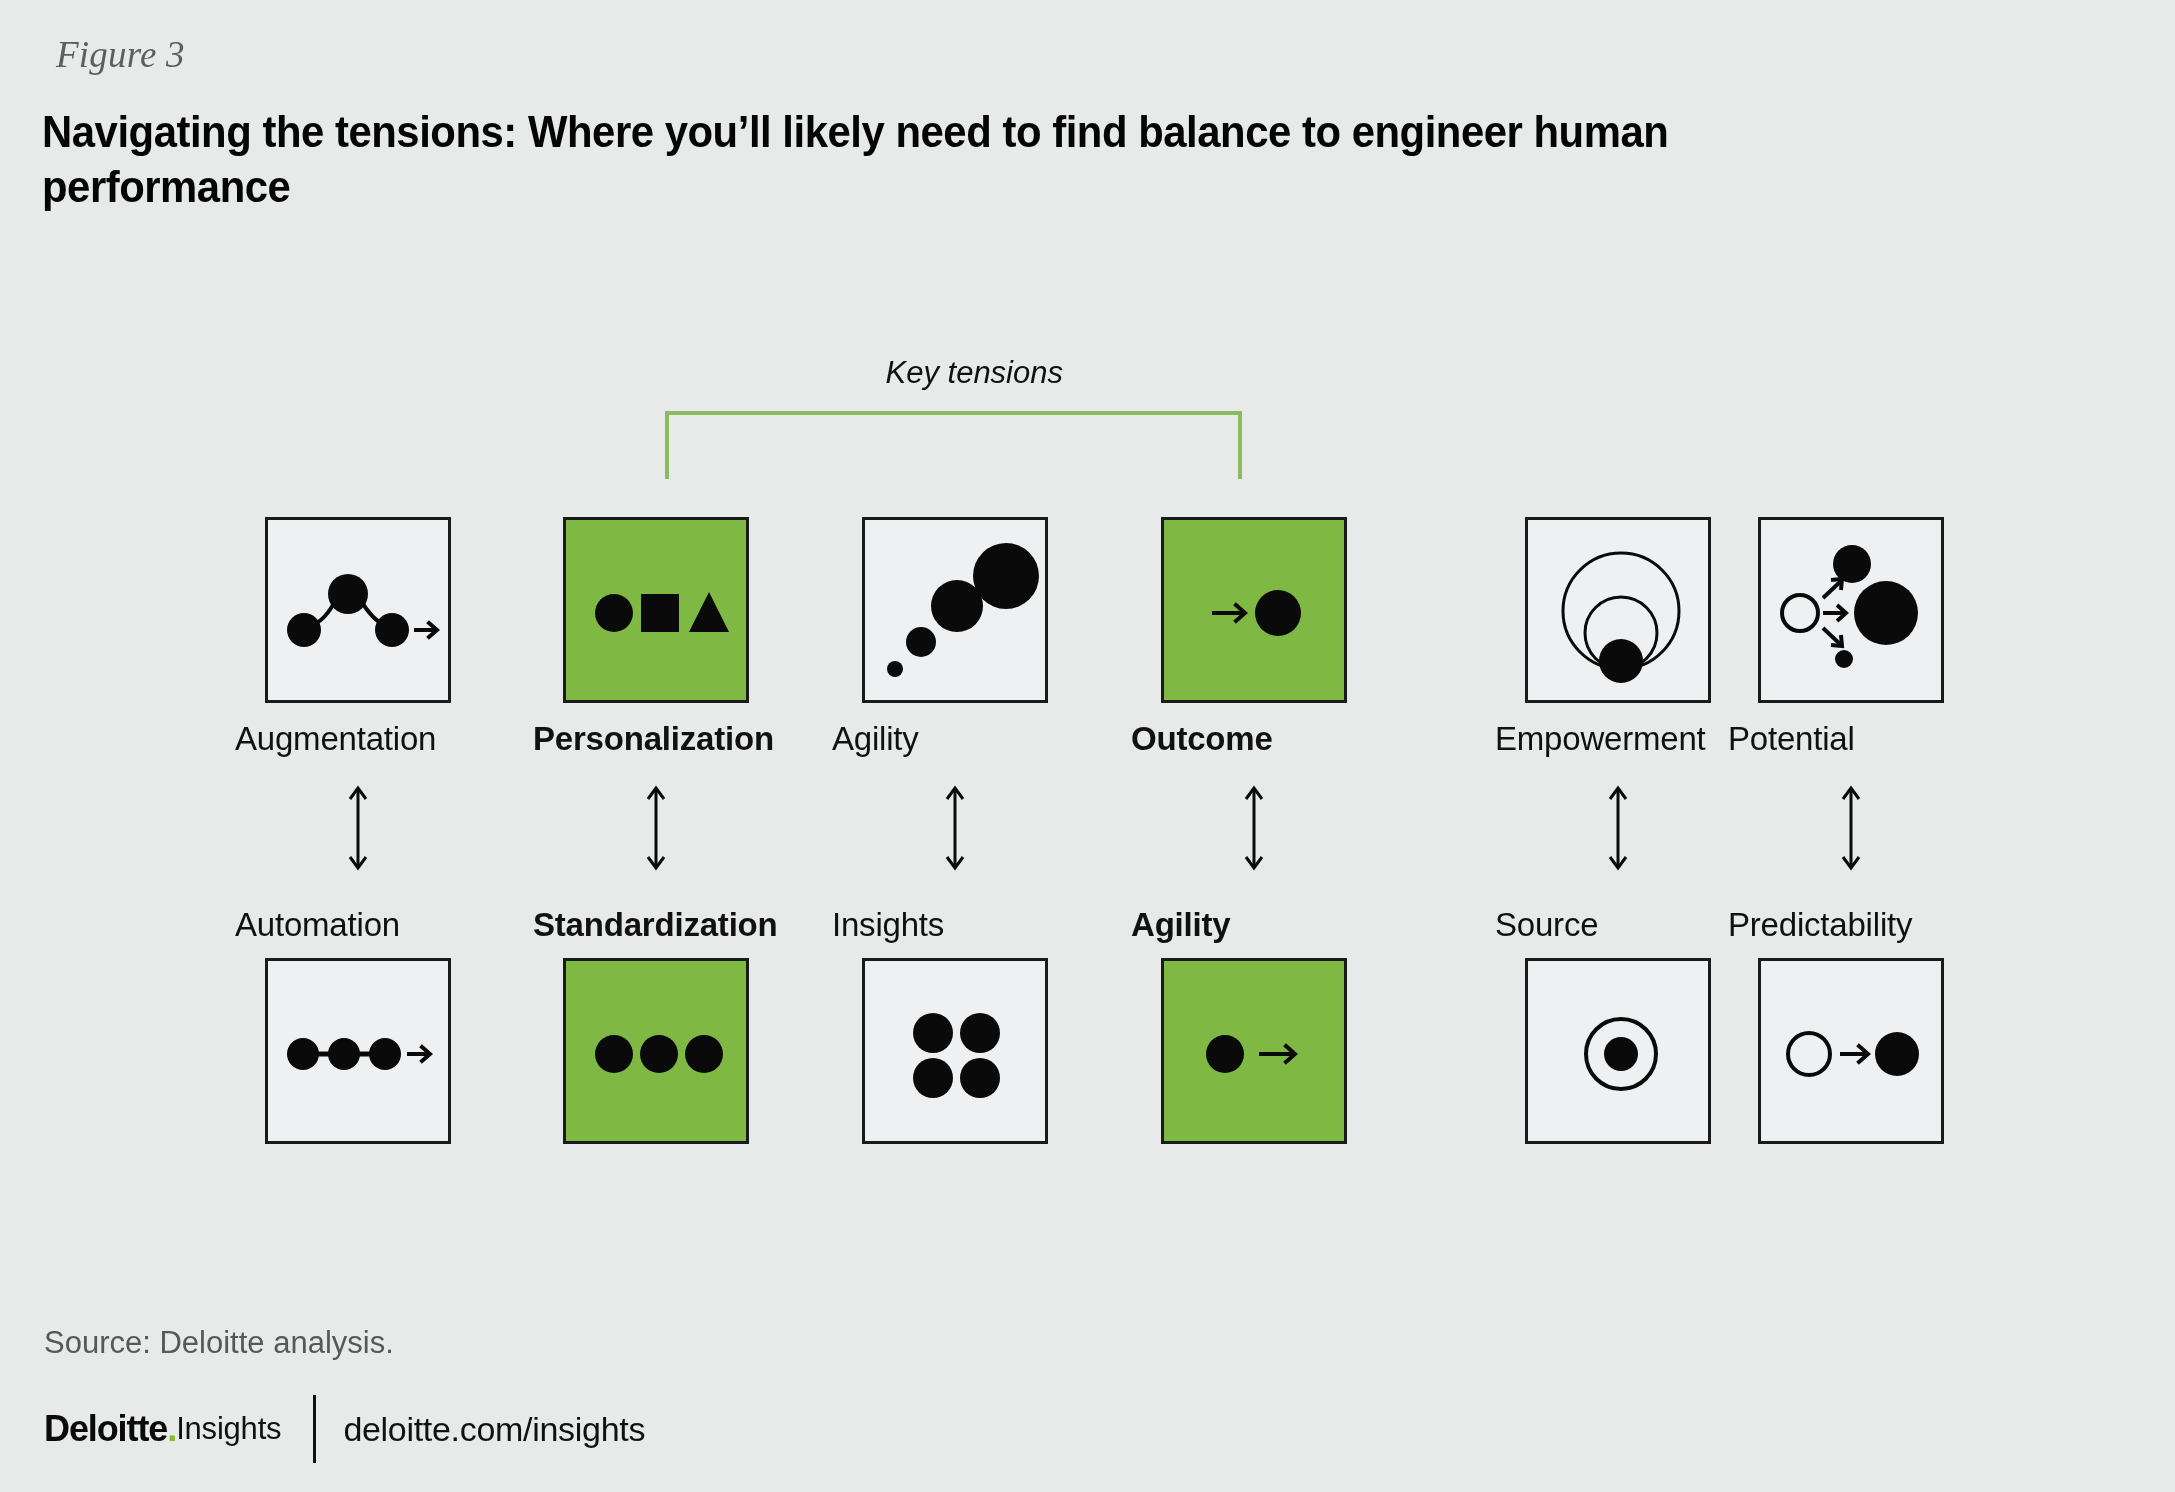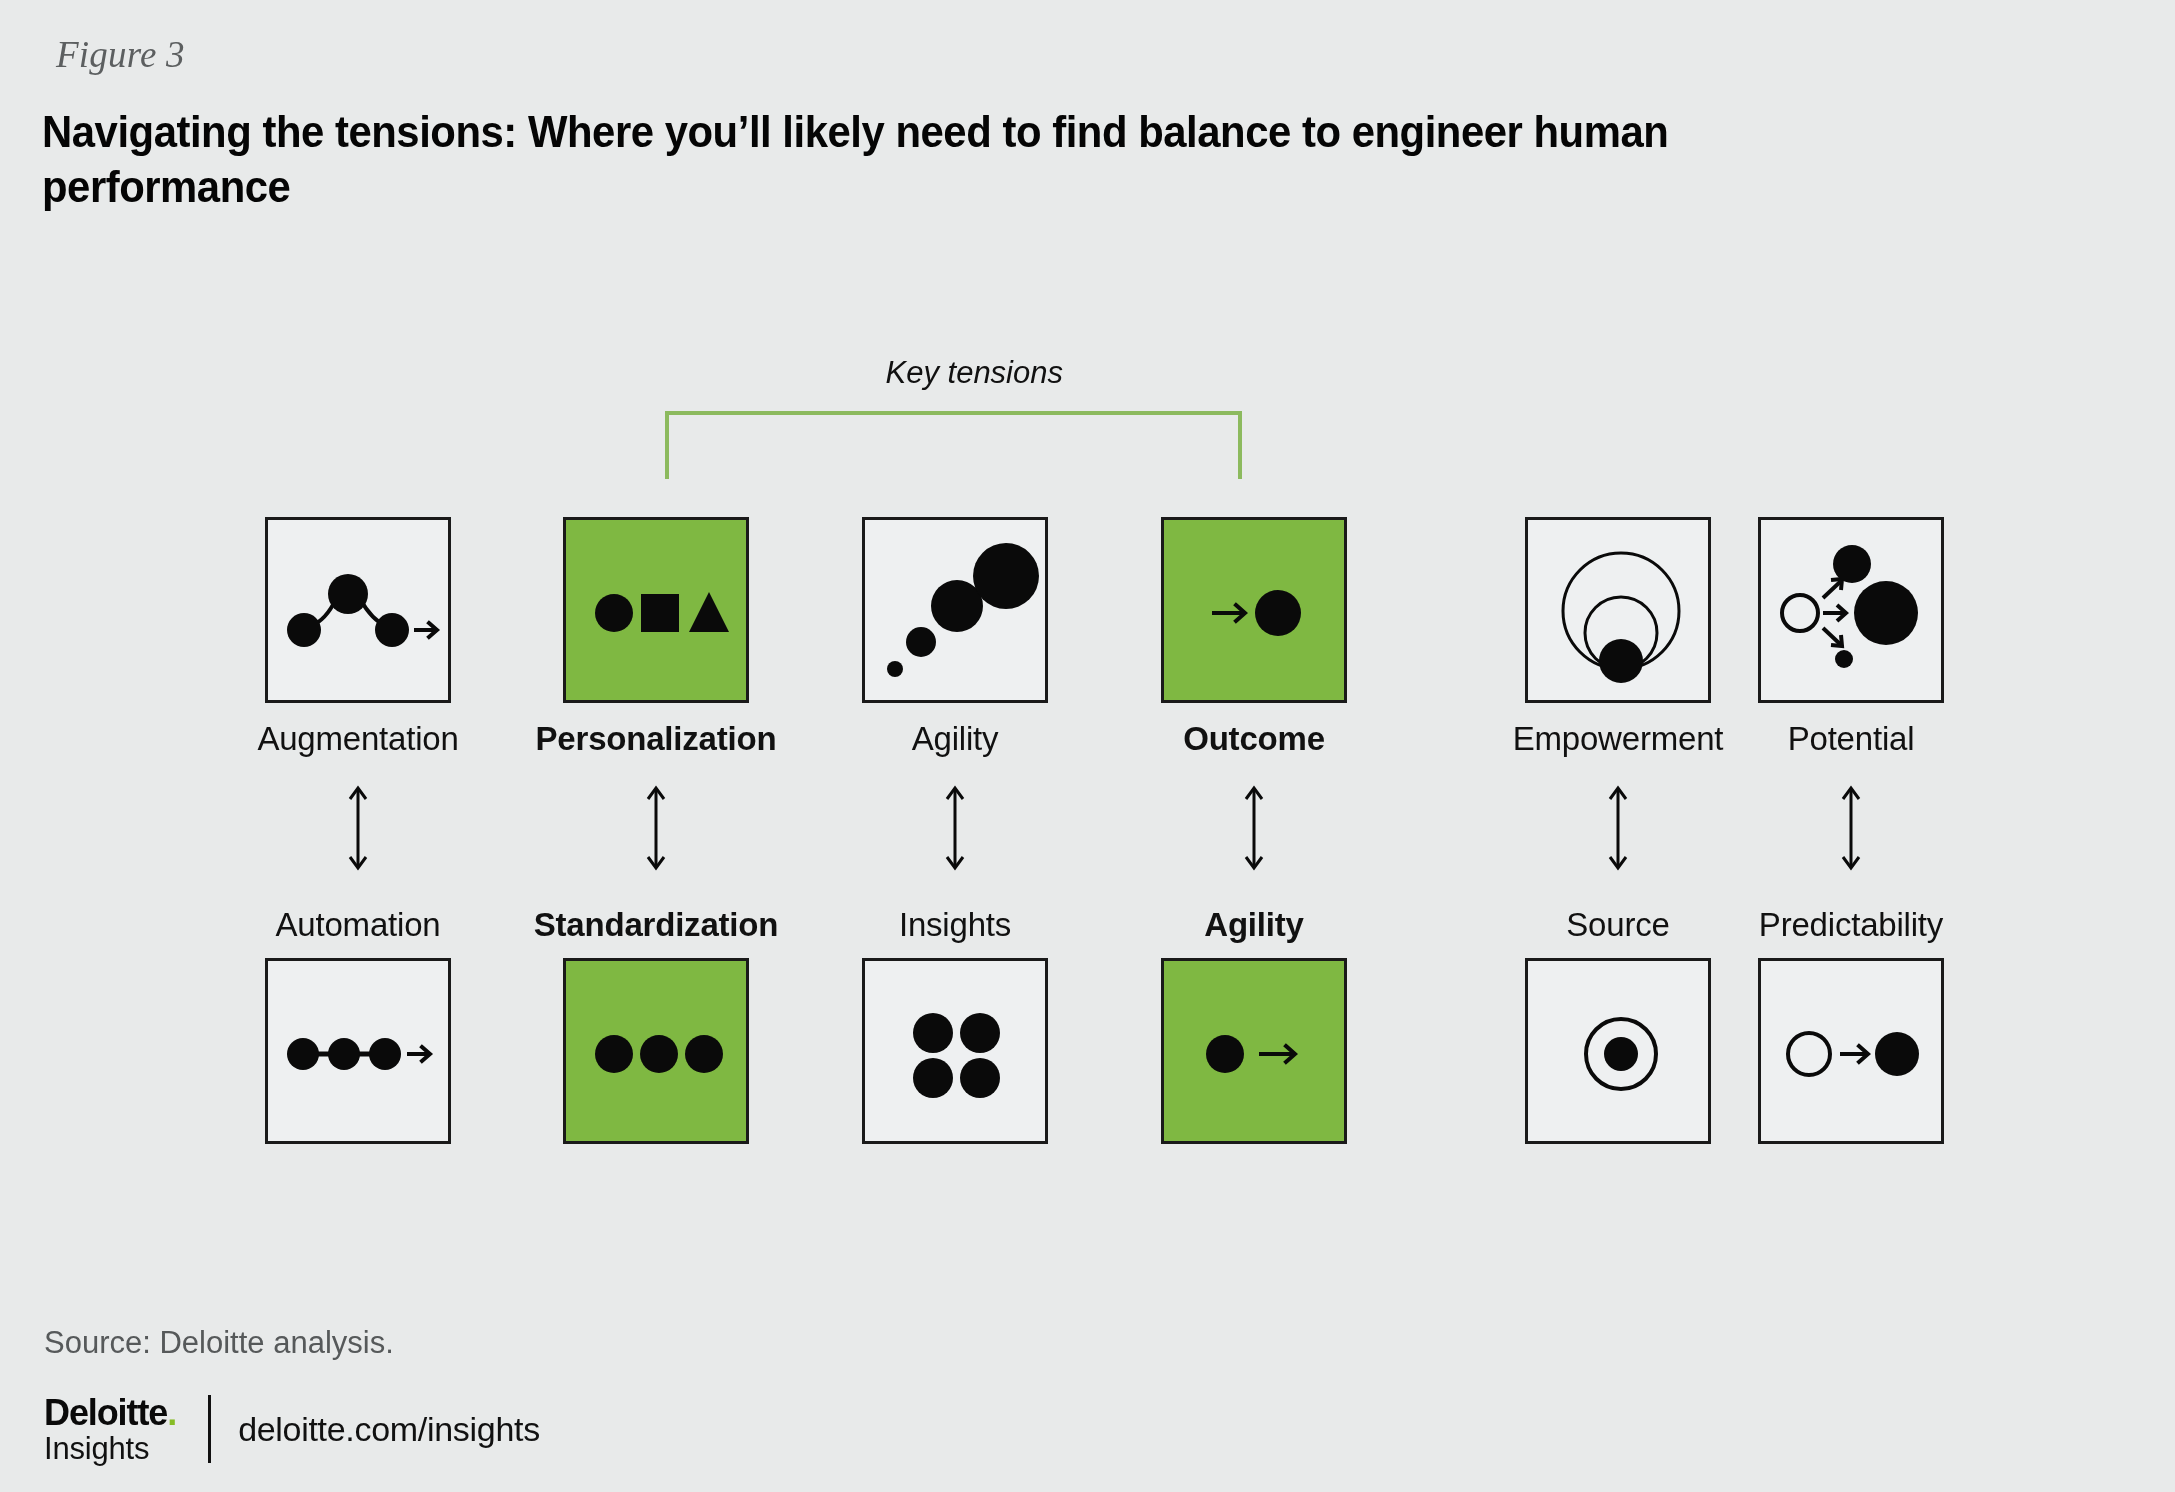--- a/index.html
+++ b/index.html
@@ -85,21 +85,21 @@
     box-sizing: border-box;
     border: 3px solid #1a1a1a;
     background: #eef0f1;
     position: relative;
     overflow: hidden;
   }
   .tile.green { background: #7fb842; }
 
   .tile-label {
     margin-top: 18px;
-    text-align: center;
+    text-align: left;
     font-size: 33px;
     line-height: 1.1;
     color: #111;
     white-space: nowrap;
     letter-spacing: -.2px;
   }
   .tile-label.bold { font-weight: bold; }
 
   .tension-arrow {
     margin: 14px auto 0;
@@ -124,21 +124,21 @@
   .brandbar {
     position: absolute;
     left: 44px;
     top: 1392px;
     display: flex;
     align-items: center;
     height: 74px;
   }
   .logo {
     display: flex;
-    flex-direction: column;
+    flex-direction: row;
     justify-content: center;
     line-height: 1;
   }
   .logo-top {
     font-size: 36px;
     font-weight: bold;
     color: #0a0a0a;
     letter-spacing: -1.1px;
   }
   .logo-dot { color: #86bc25; }

